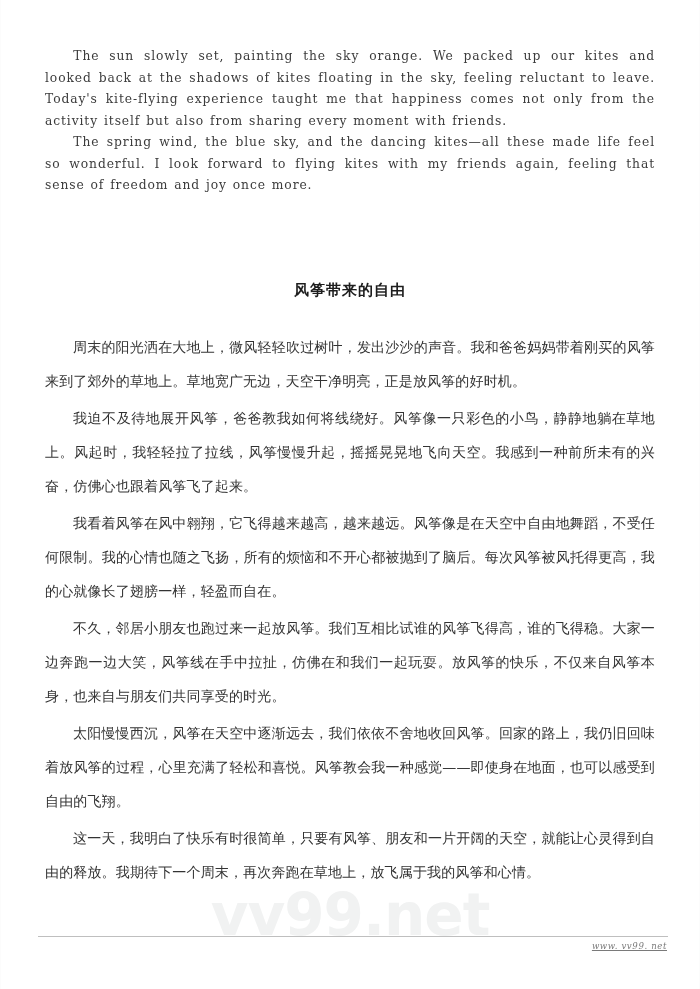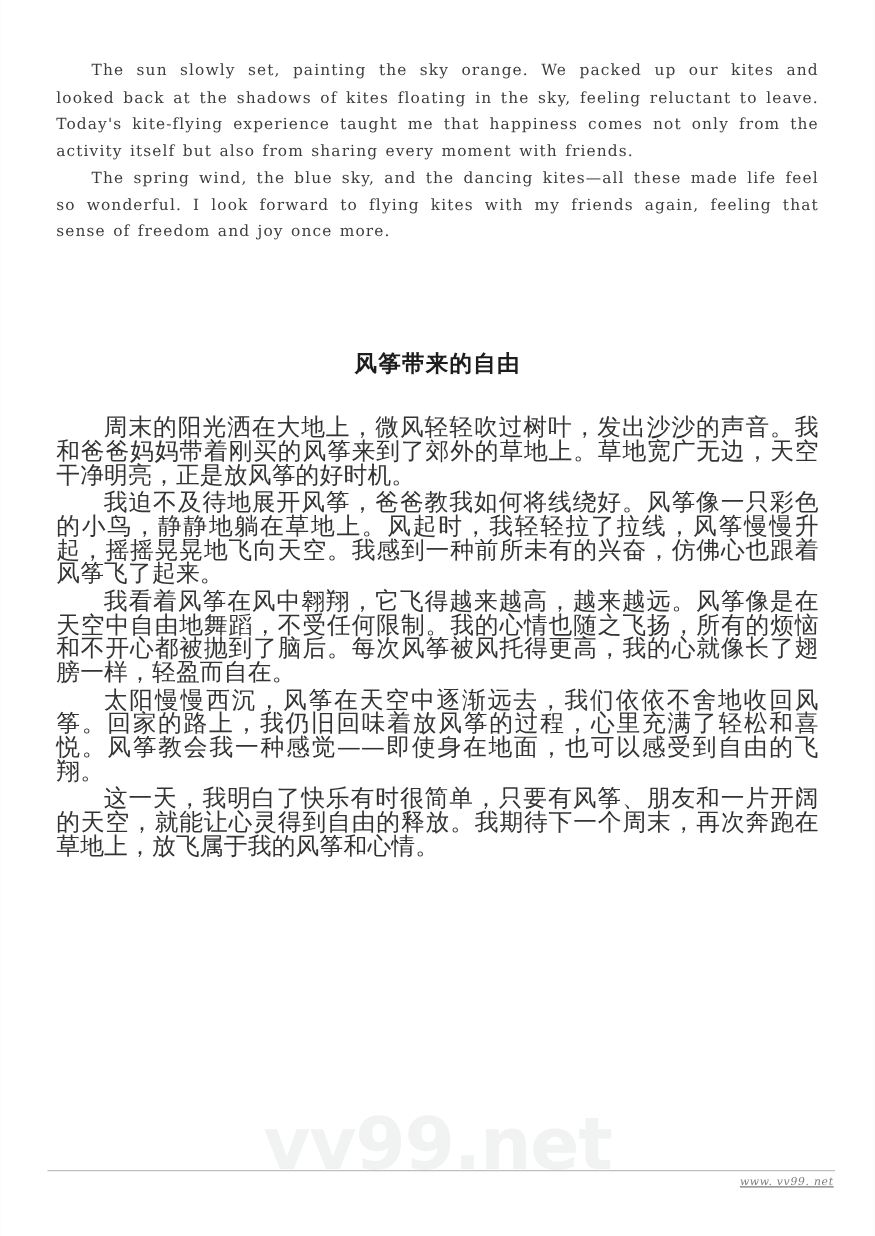--- a/index.html
+++ b/index.html
@@ -64,38 +64,38 @@
 
   p.en.indent {
     text-indent: 2.3em;
   }
 
   
   h1.cn-title {
     margin: 0;
     font-family: "DejaVu Serif", "Liberation Serif", serif;
     font-weight: 700;
-    font-size: 18px;
+    font-size: 15px;
     line-height: 1.2;
     color: #1d1d1d;
     text-align: center;
     letter-spacing: 1px;
   }
 
   .title-block {
     padding-top: 84px;
     padding-bottom: 31px;
   }
 
   
   p.cn {
     margin: 0;
     font-family: "DejaVu Serif", "Liberation Serif", serif;
-    font-size: 19px;
-    line-height: 19px;
+    font-size: 14px;
+    line-height: 34px;
     color: #333333;
     text-align: justify;
     text-justify: inter-ideograph;
     text-indent: 2em;
     letter-spacing: 0.15px;
   }
 
   p.cn + p.cn {
     margin-top: 3px;
   }
@@ -139,20 +139,21 @@
     </section>
 
     <div class="title-block">
       <h1 class="cn-title">风筝带来的自由</h1>
     </div>
 
     <section>
       <p class="cn">周末的阳光洒在大地上，微风轻轻吹过树叶，发出沙沙的声音。我和爸爸妈妈带着刚买的风筝来到了郊外的草地上。草地宽广无边，天空干净明亮，正是放风筝的好时机。</p>
       <p class="cn">我迫不及待地展开风筝，爸爸教我如何将线绕好。风筝像一只彩色的小鸟，静静地躺在草地上。风起时，我轻轻拉了拉线，风筝慢慢升起，摇摇晃晃地飞向天空。我感到一种前所未有的兴奋，仿佛心也跟着风筝飞了起来。</p>
       <p class="cn">我看着风筝在风中翱翔，它飞得越来越高，越来越远。风筝像是在天空中自由地舞蹈，不受任何限制。我的心情也随之飞扬，所有的烦恼和不开心都被抛到了脑后。每次风筝被风托得更高，我的心就像长了翅膀一样，轻盈而自在。</p>
+      <p class="cn">不久，邻居小朋友也跑过来一起放风筝。我们互相比试谁的风筝飞得高，谁的飞得稳。大家一边奔跑一边大笑，风筝线在手中拉扯，仿佛在和我们一起玩耍。放风筝的快乐，不仅来自风筝本身，也来自与朋友们共同享受的时光。</p>
       <p class="cn">太阳慢慢西沉，风筝在天空中逐渐远去，我们依依不舍地收回风筝。回家的路上，我仍旧回味着放风筝的过程，心里充满了轻松和喜悦。风筝教会我一种感觉——即使身在地面，也可以感受到自由的飞翔。</p>
       <p class="cn">这一天，我明白了快乐有时很简单，只要有风筝、朋友和一片开阔的天空，就能让心灵得到自由的释放。我期待下一个周末，再次奔跑在草地上，放飞属于我的风筝和心情。</p>
     </section>
 
   </div>
 
   <div class="footer-rule"></div>
   <div class="footer-text">www. vv99. net</div>
 
 </div>

